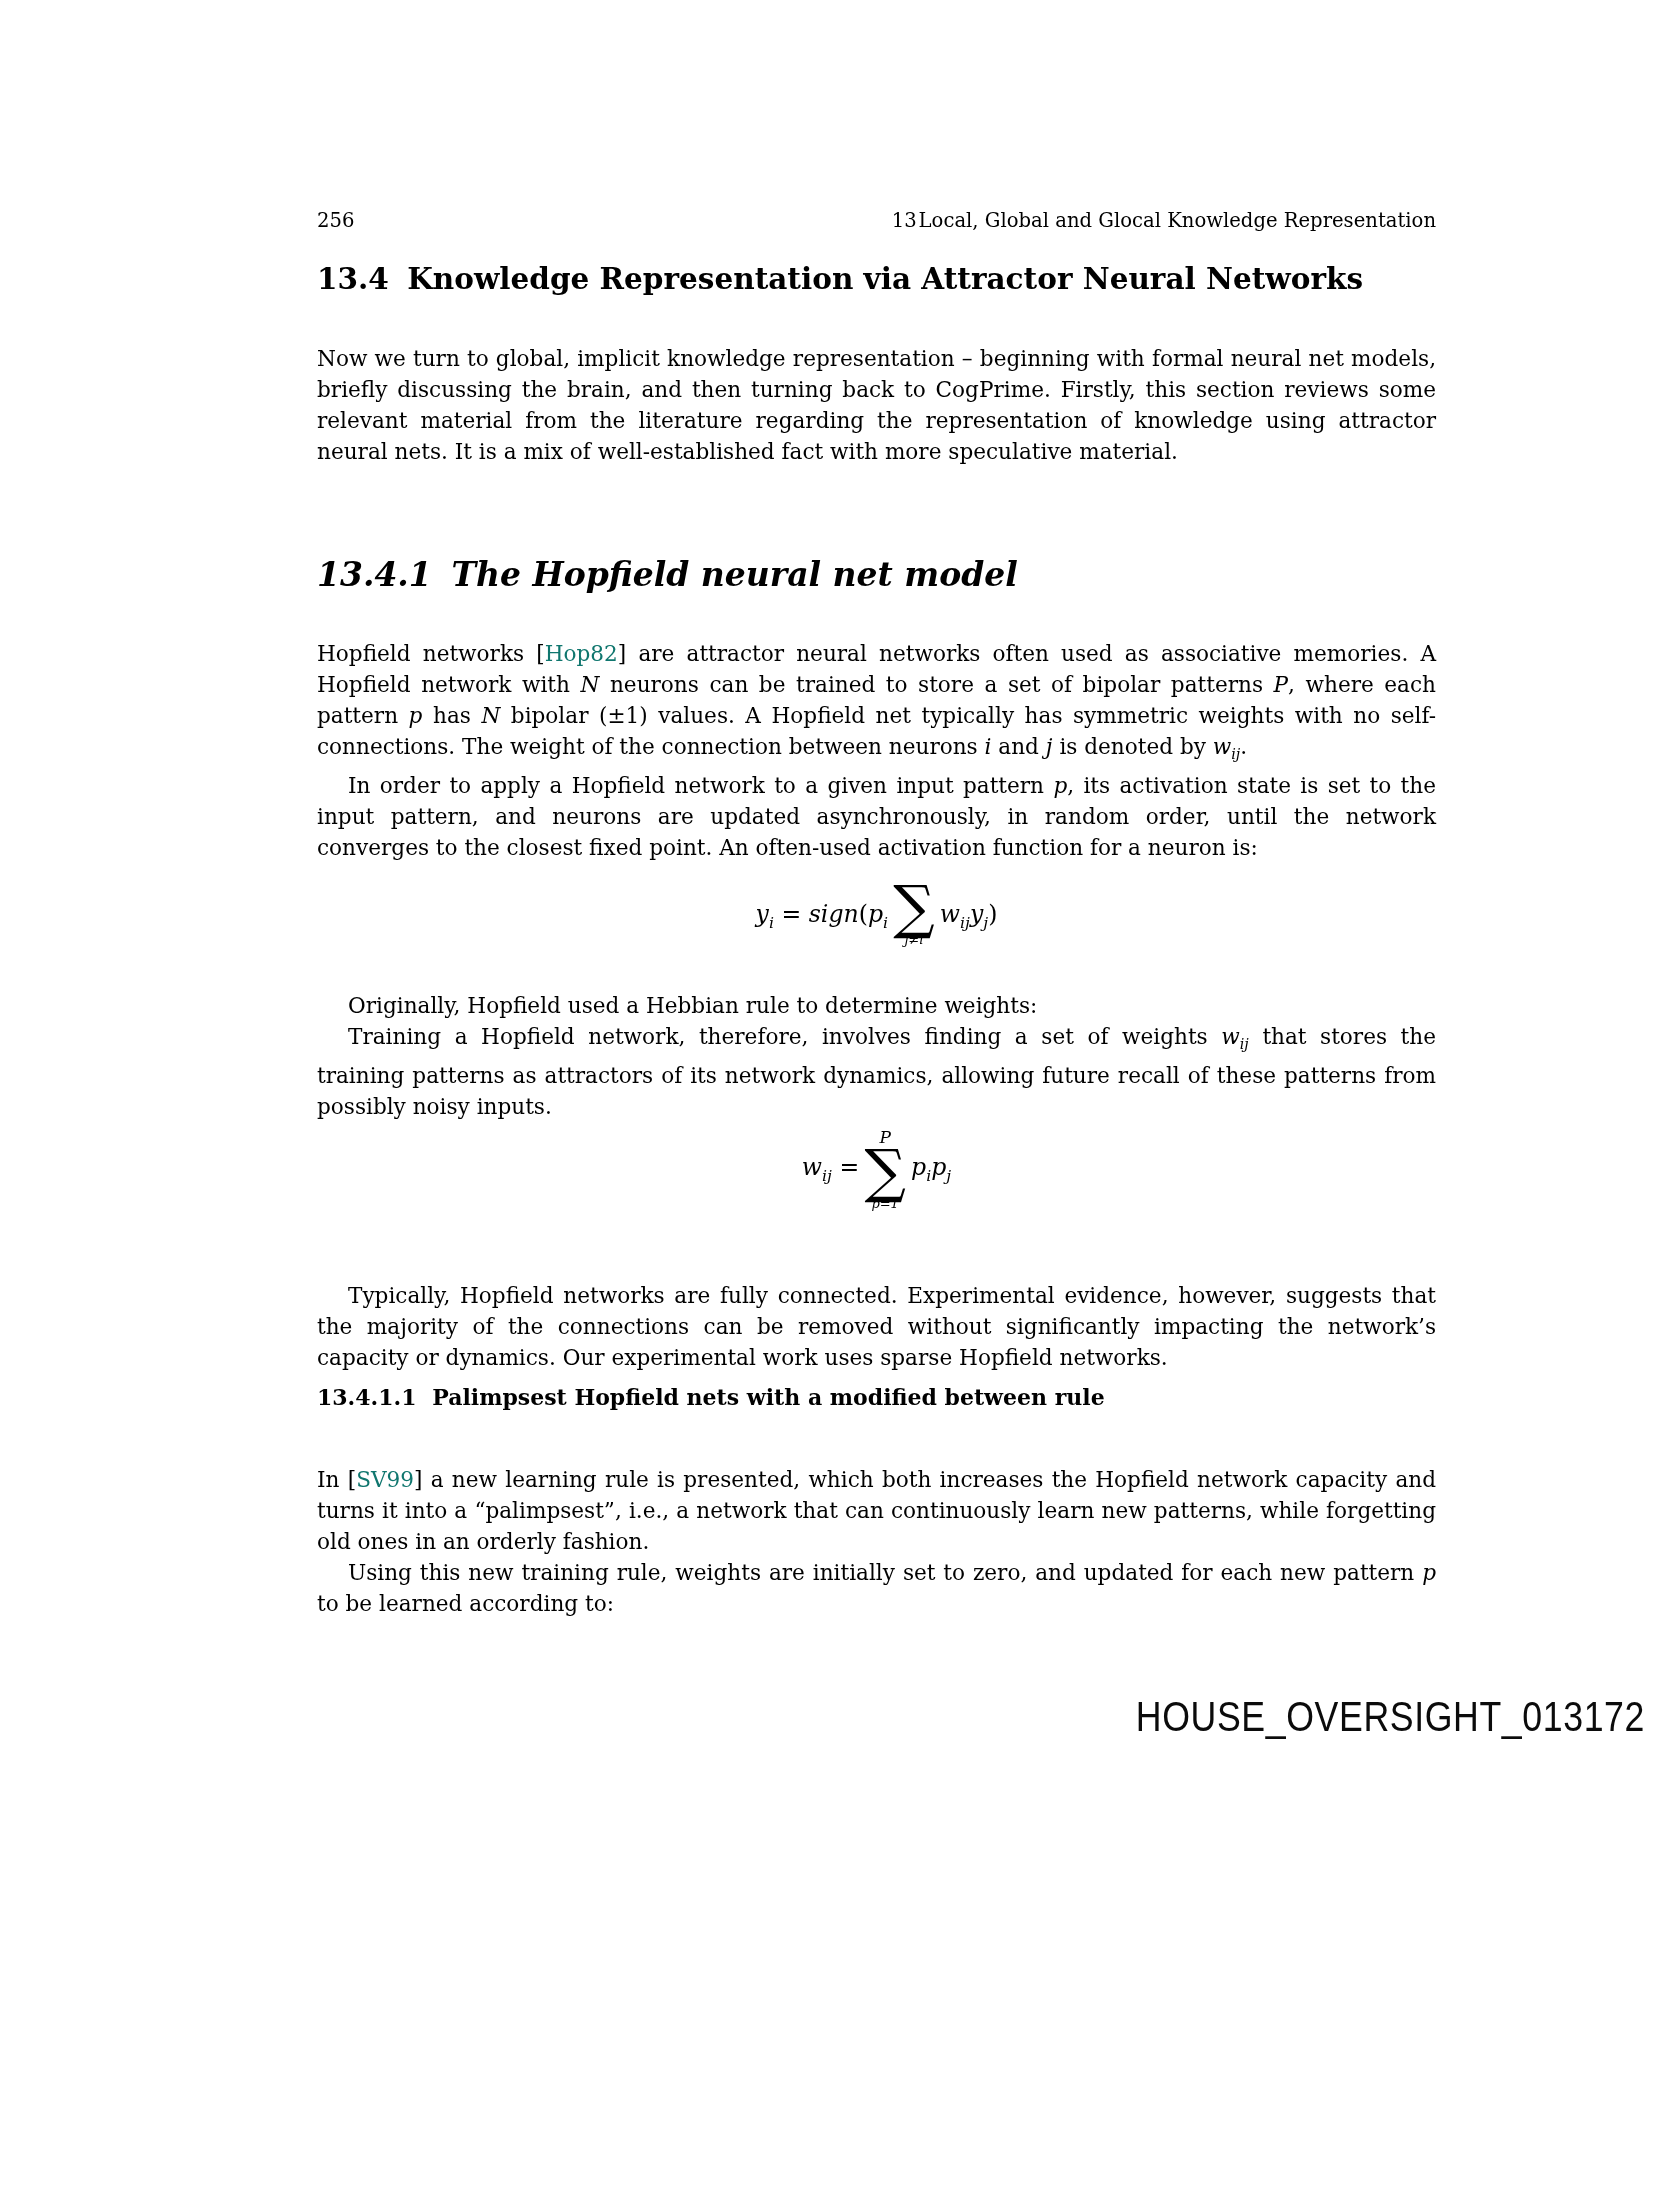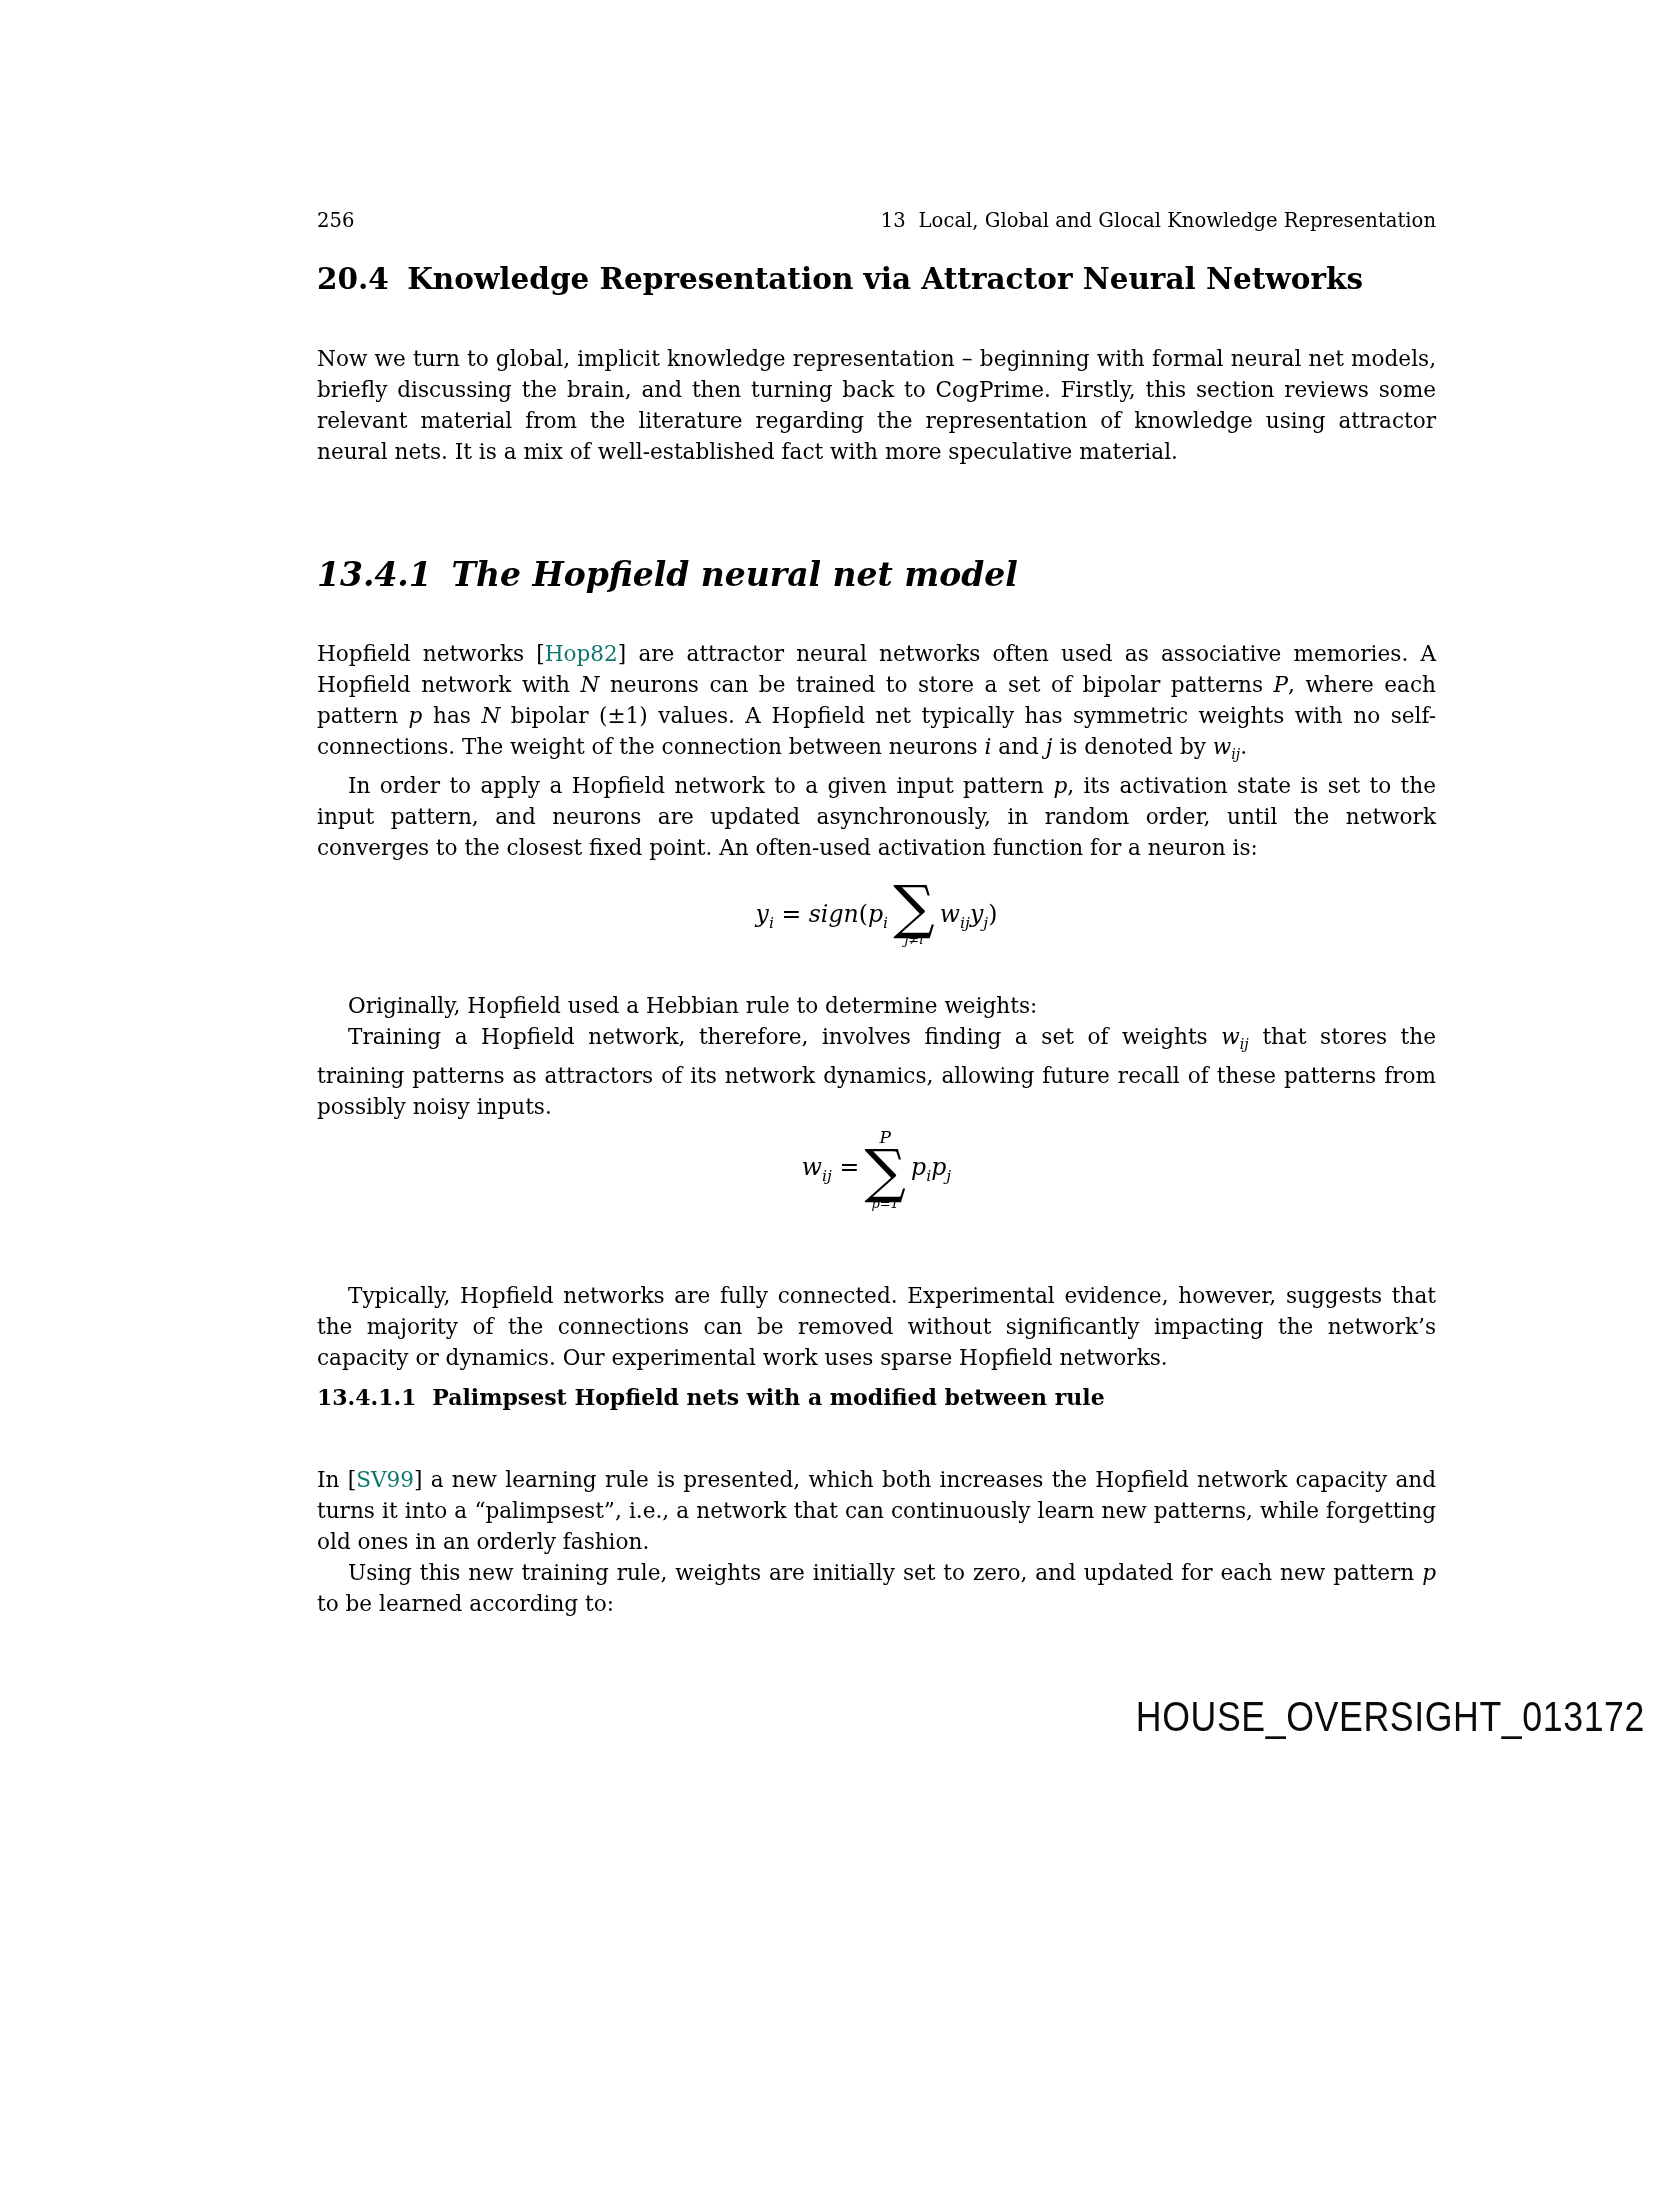--- a/index.html
+++ b/index.html
@@ -15,21 +15,21 @@
   .col { position: absolute; left: 317px; width: 1119px; }
 
   
   .running-header {
     top: 209px;
     display: flex;
     justify-content: space-between;
     font-size: 19.6px;
     line-height: 23.6px;
   }
-  .running-right { display: flex; gap: 13px; align-items: center; }
+  .running-right { display: flex; gap: 2px; align-items: center; }
 
   
   .h-section { top: 261px; font-size: 29.5px; font-weight: bold; line-height: 1.2; }
   .h-section .num { margin-right: 18.3px; }
   .h-subsection { top: 555px; font-size: 33px; font-weight: bold; font-style: italic; line-height: 1.2; }
   .h-subsection .num { margin-right: 19.6px; }
   .h-subsubsection { top: 1384px; font-size: 22px; font-weight: bold; line-height: 1.2; }
   .h-subsubsection .num { margin-right: 15.7px; }
 
   
@@ -92,21 +92,21 @@
 
   <div class="col running-header">
     <span>256</span>
     <span class="running-right">
       <span>13</span>
       <span>Local, Global and Glocal Knowledge Representation</span>
     </span>
   </div>
 
   <div class="col h-section">
-    <span class="num">20.4</span><span>Knowledge Representation via Attractor Neural Networks</span>
+    <span class="num">13.4</span><span>Knowledge Representation via Attractor Neural Networks</span>
   </div>
 
   <div class="col body-txt p-intro">
     <p>Now we turn to global, implicit knowledge representation – beginning with formal neural net models, briefly discussing the brain, and then turning back to CogPrime. Firstly, this section reviews some relevant material from the literature regarding the representation of knowledge using attractor neural nets. It is a mix of well-established fact with more speculative material.</p>
   </div>
 
   <div class="col h-subsection">
     <span class="num">13.4.1</span><span>The Hopfield neural net model</span>
   </div>
 

